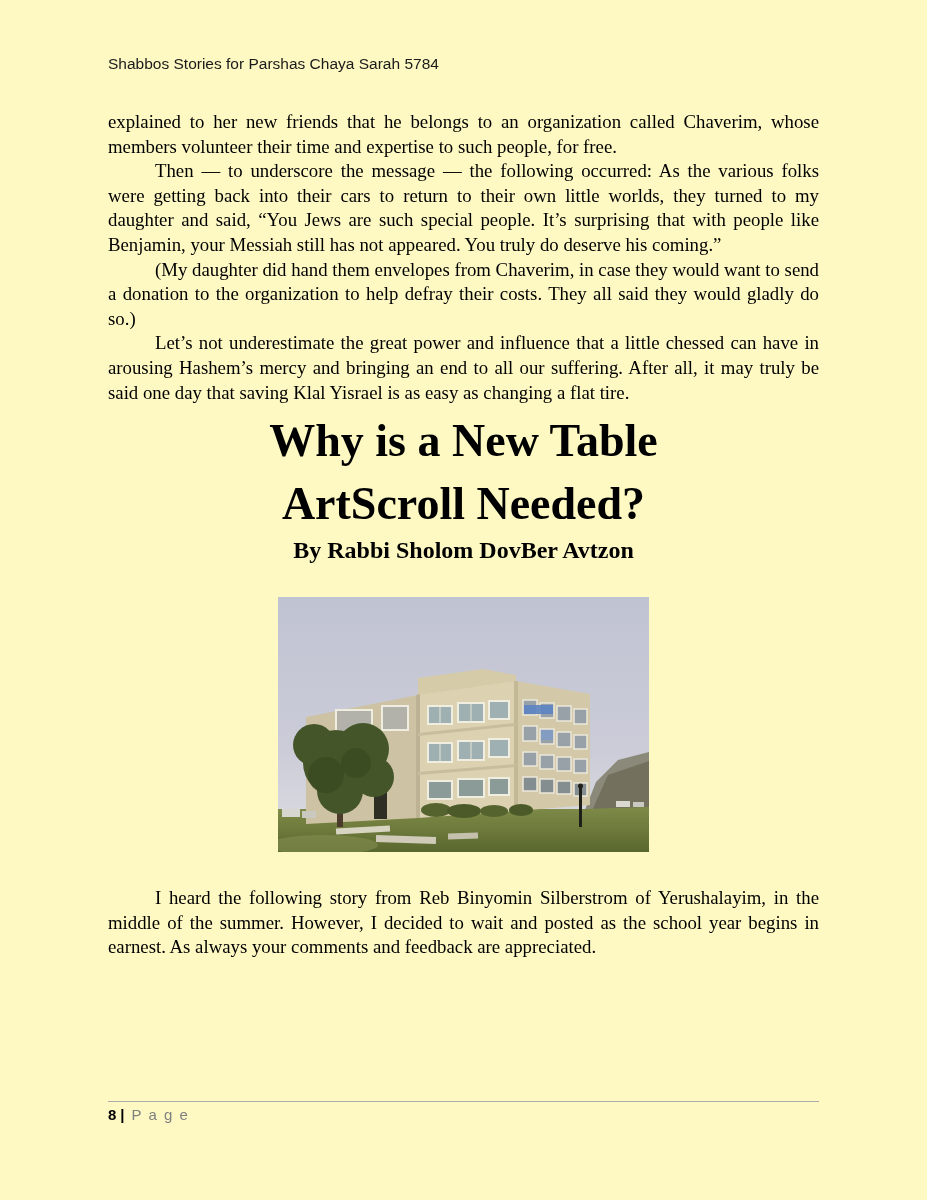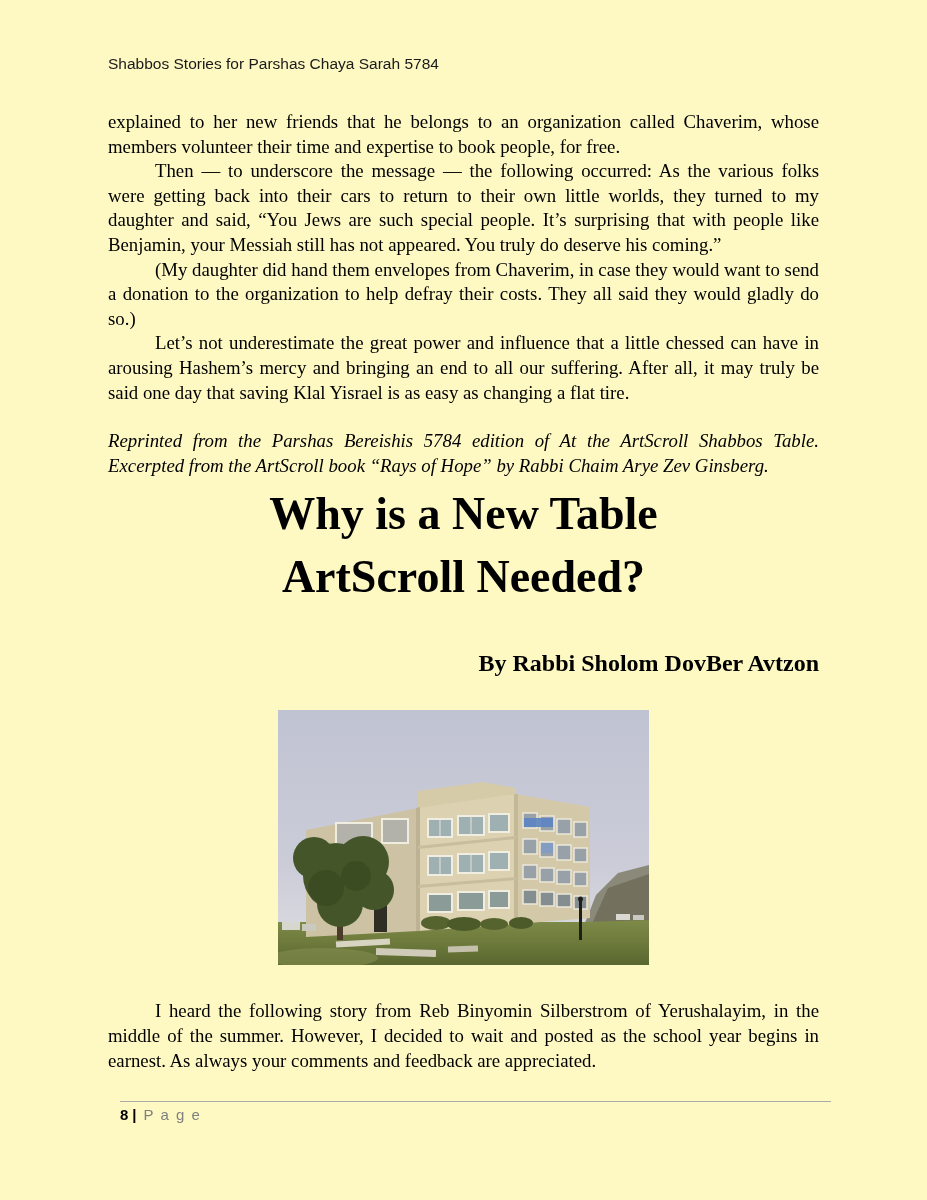--- a/index.html
+++ b/index.html
@@ -37,60 +37,59 @@
     margin-top: 24px;
   }
   .story-title {
     margin-top: 4px;
     font-size: 46px; line-height: 63px;
     font-weight: bold; text-align: center;
   }
   .title-line { display: block; }
   .story-byline {
     font-size: 24px; line-height: 30px;
-    font-weight: bold; text-align: right; margin-top: 40px;
+    font-weight: bold; text-align: center;
   }
   .story-photo {
     display: block;
     width: 371px; height: 255px;
     margin: 32px auto 0;
   }
   .story-photo svg { display: block; }
   .intro-par { margin-top: 34px; }
   .doc-footer {
-    position: absolute; top: 1101px; left: 120px; width: 711px;
+    position: absolute; top: 1101px; left: 108px; width: 711px;
     border-top: 1px solid #ababab;
     padding-top: 4px;
     font-family: "Liberation Sans", sans-serif;
     font-size: 15px;
   }
   .pg-num  { font-weight: bold; color: #000; }
   .pg-sep  { font-weight: bold; color: #000; margin: 0 7px 0 4px; }
   .pg-label{ color: #7f7f7f; letter-spacing: 1.5px; }
 </style>
 </head>
 <body>
 
 <div class="page">
 
   <header class="doc-header">
     <span>Shabbos Stories for Parshas Chaya Sarah 5784</span>
   </header>
 
   <main class="doc-body">
 
-    <p class="body-par no-indent">explained to her new friends that he belongs to an organization called Chaverim, whose members volunteer their time and expertise to book people, for free.</p>
+    <p class="body-par no-indent">explained to her new friends that he belongs to an organization called Chaverim, whose members volunteer their time and expertise to such people, for free.</p>
 
     <p class="body-par">Then — to underscore the message — the following occurred: As the various folks were getting back into their cars to return to their own little worlds, they turned to my daughter and said, “You Jews are such special people. It’s surprising that with people like Benjamin, your Messiah still has not appeared. You truly do deserve his coming.”</p>
 
     <p class="body-par">(My daughter did hand them envelopes from Chaverim, in case they would want to send a donation to the organization to help defray their costs. They all said they would gladly do so.)</p>
 
     <p class="body-par">Let’s not underestimate the great power and influence that a little chessed can have in arousing Hashem’s mercy and bringing an end to all our suffering. After all, it may truly be said one day that saving Klal Yisrael is as easy as changing a flat tire.</p>
 
-    <p class="reprint-note">Reprinted from the Parshas Bereishis 5784 edition of At the ArtScroll Shabbos Table. Excerpted from the ArtScroll book “Rays of Hope” by Rabbi Chaim Arye Zev Ginsberg.</p>
 
     <h1 class="story-title">
       <span class="title-line">Why is a New Table</span>
       <span class="title-line">ArtScroll Needed?</span>
     </h1>
 
     <h2 class="story-byline">By Rabbi Sholom DovBer Avtzon</h2>
 
     <figure class="story-photo">
       <svg width="371" height="255" viewBox="0 0 371 255" xmlns="http://www.w3.org/2000/svg">

